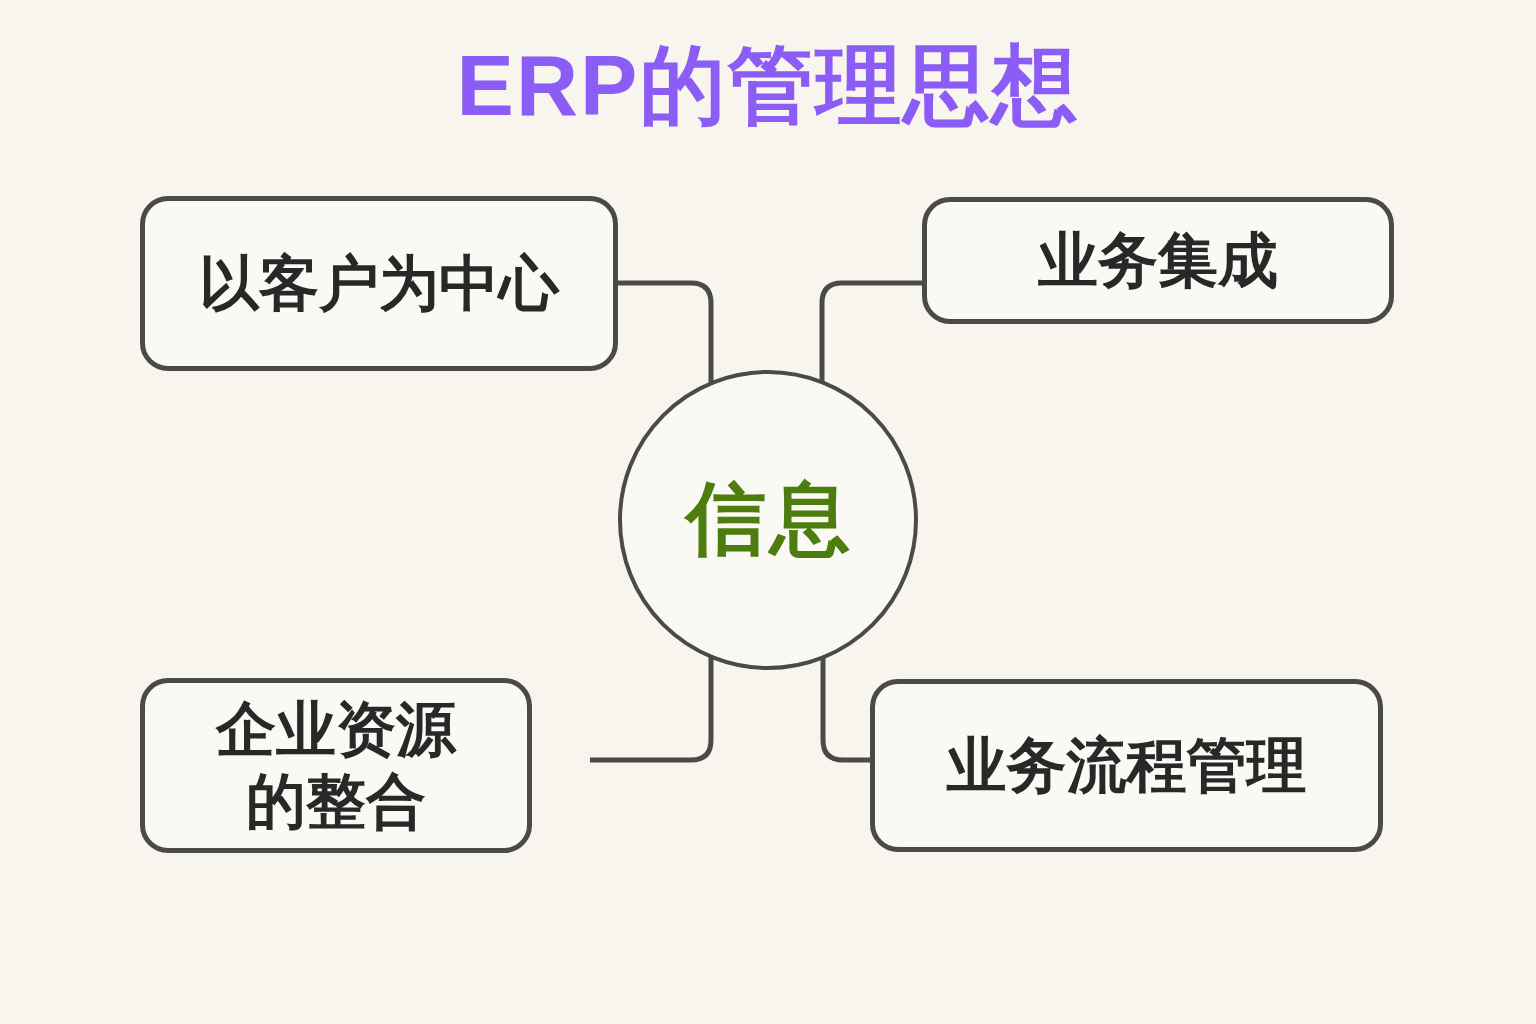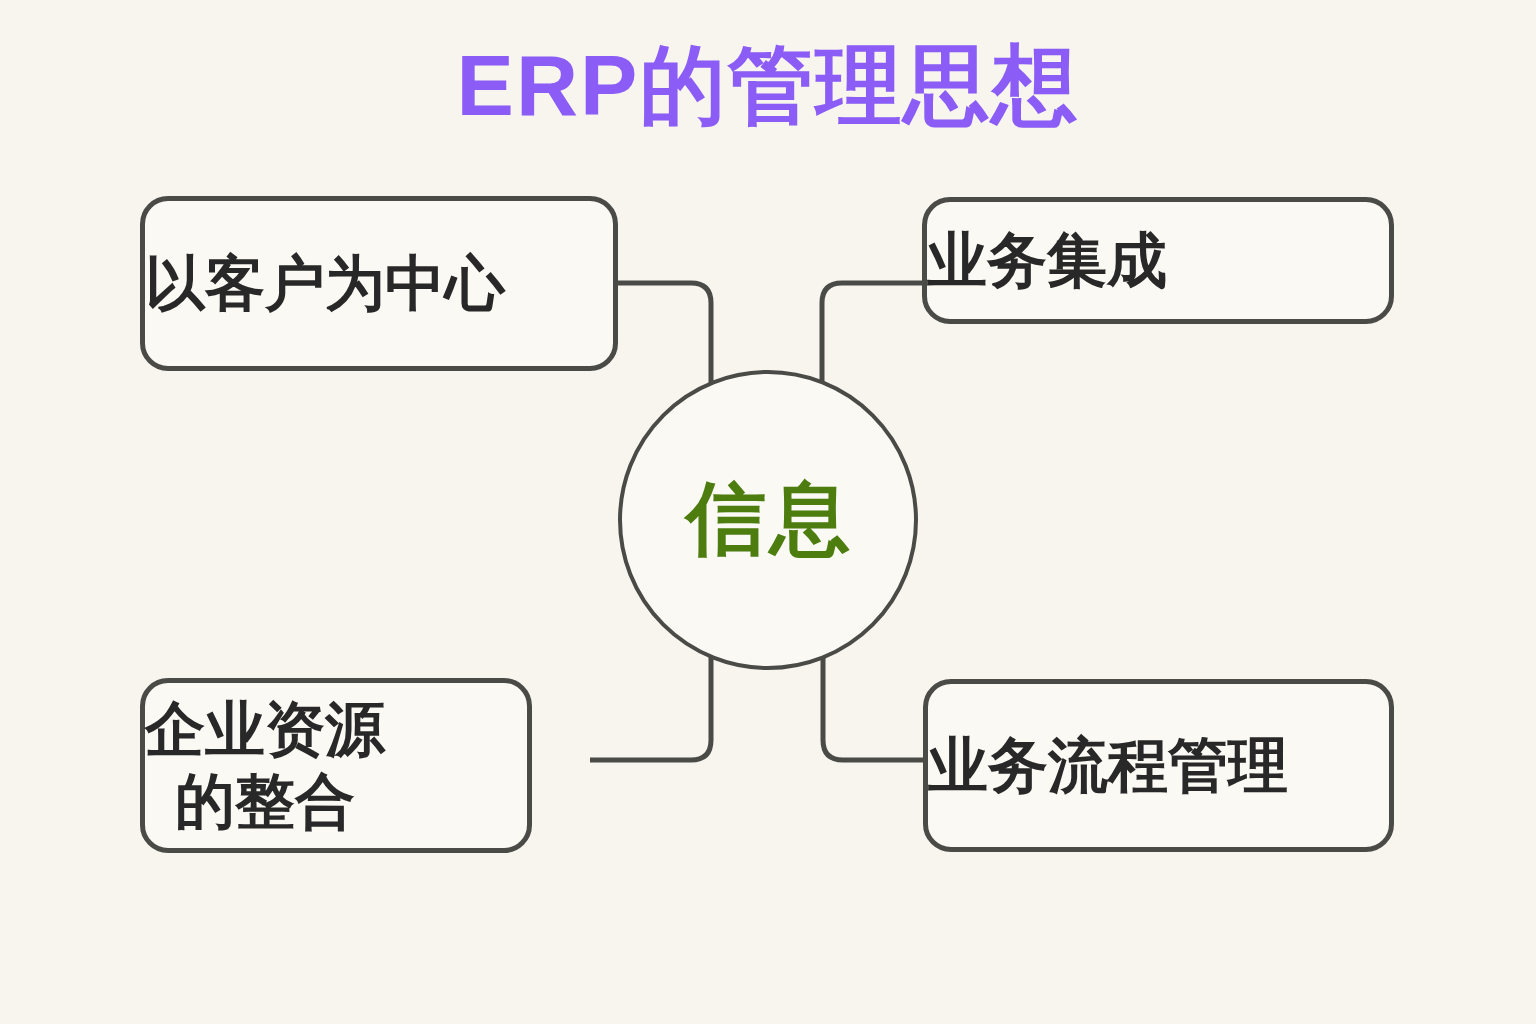--- a/index.html
+++ b/index.html
@@ -34,34 +34,34 @@
   }
   .node {
     position: absolute;
     z-index: 2;
     box-sizing: border-box;
     background: #faf9f4;
     border: 5px solid #4a4a47;
     border-radius: 28px;
     display: flex;
     align-items: center;
-    justify-content: flex-start;
+    justify-content: center;
   }
   .node .label {
     font-size: 60px;
     font-weight: 800;
     color: #282828;
     text-align: center;
     white-space: pre-line;
     line-height: 1.2;
   }
   .node-tl { left: 140px; top: 196px; width: 478px; height: 175px; }
   .node-tr { left: 922px; top: 197px; width: 472px; height: 127px; }
   .node-bl { left: 140px; top: 678px; width: 392px; height: 175px; }
-  .node-br { left: 923px; top: 679px; width: 471px; height: 173px; }
+  .node-br { left: 870px; top: 679px; width: 513px; height: 173px; }
   .center-node {
     position: absolute;
     z-index: 2;
     box-sizing: border-box;
     left: 618px;
     top: 370px;
     width: 300px;
     height: 300px;
     background: #faf9f4;
     border: 4px solid #4a4a47;

